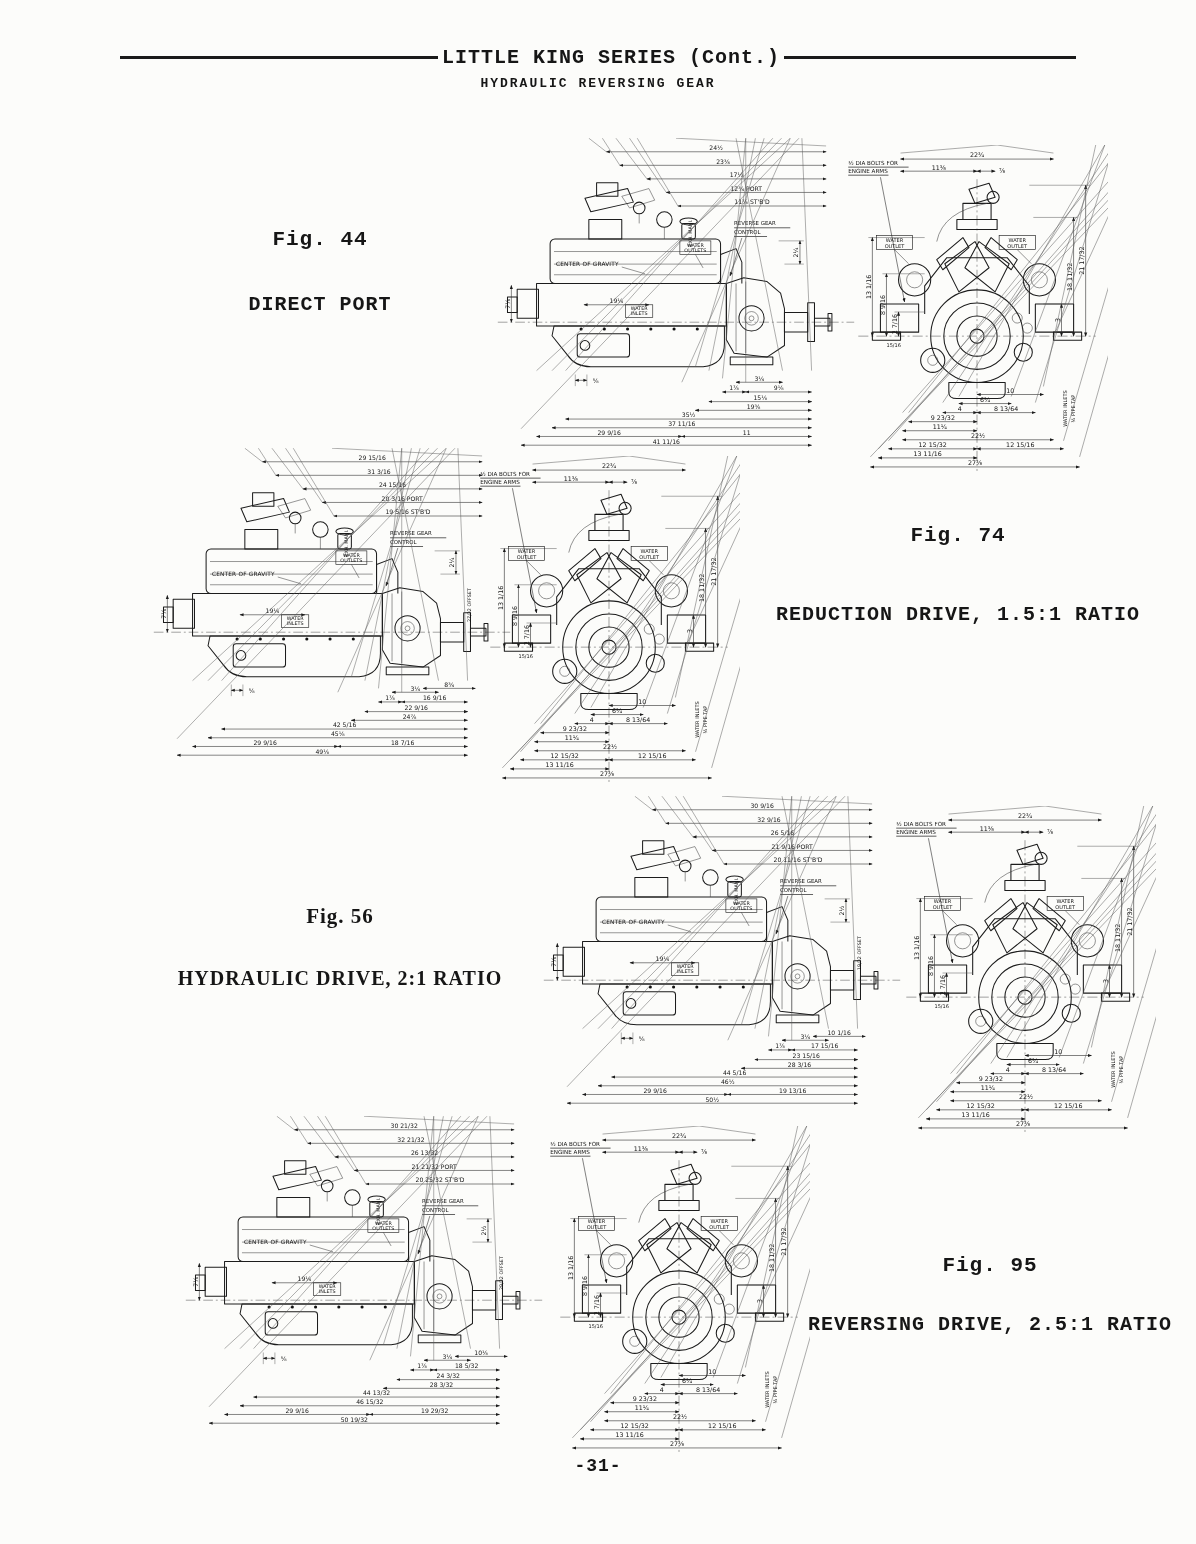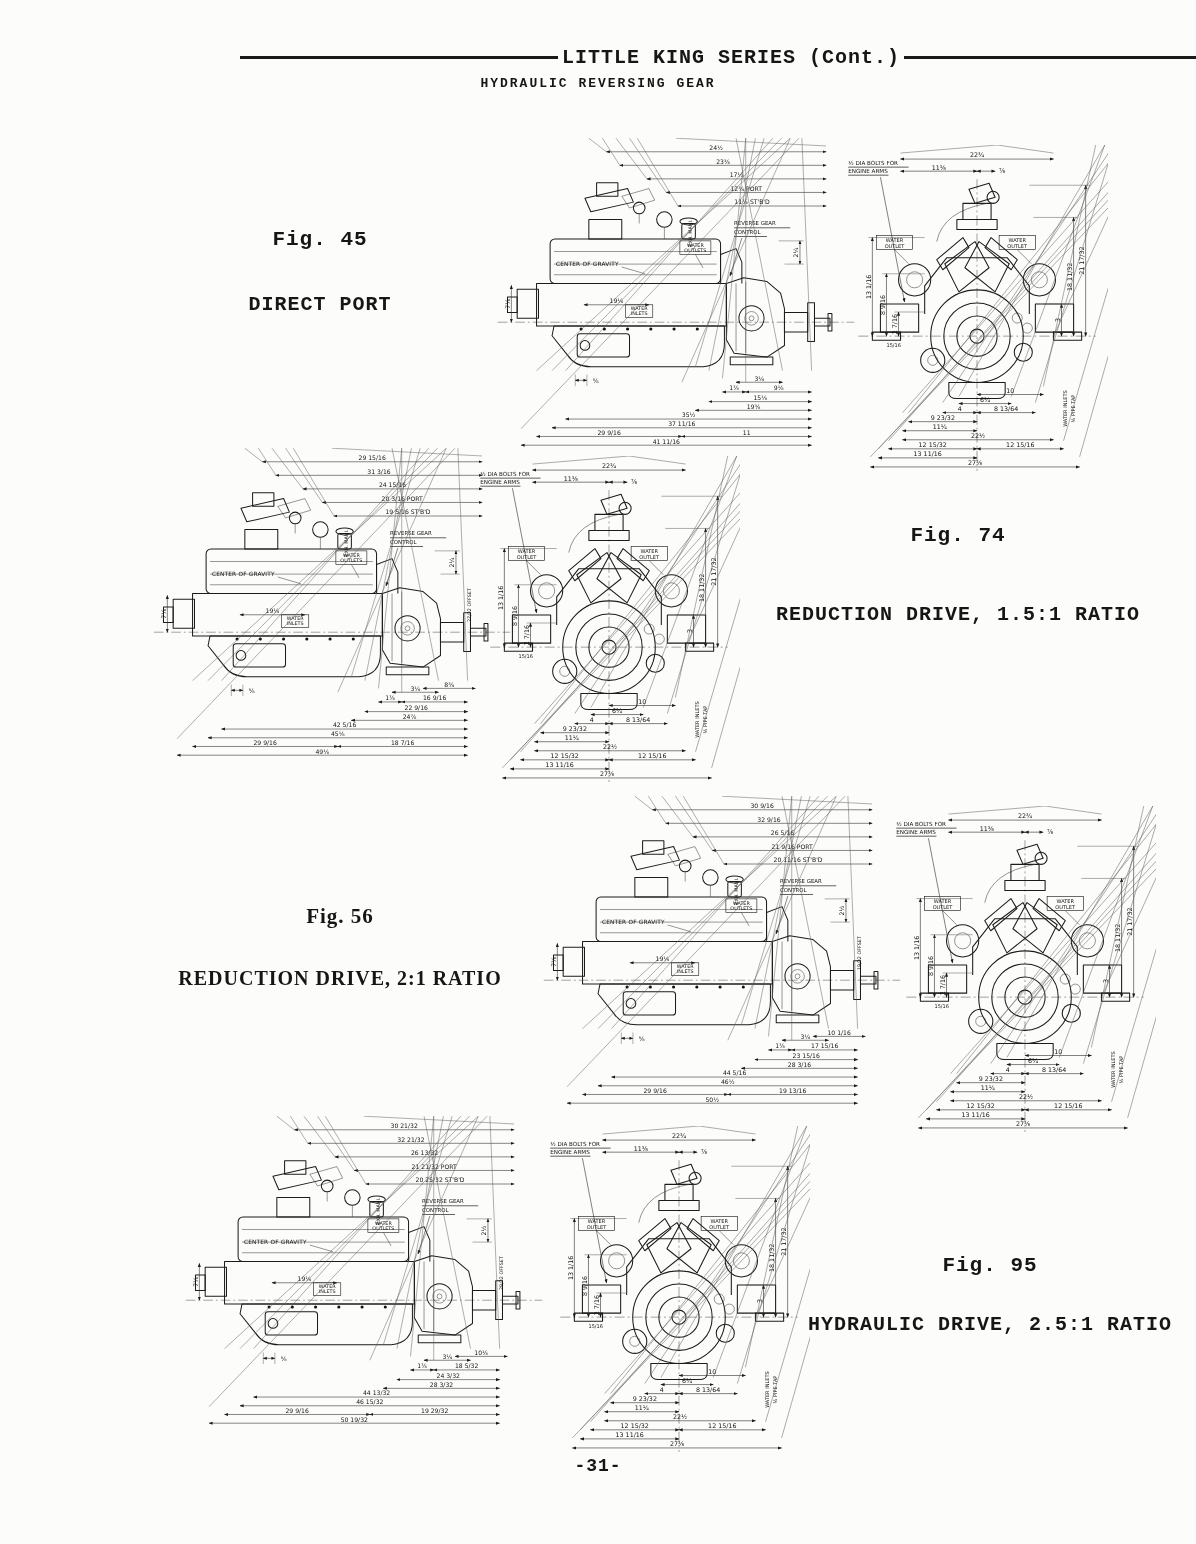--- a/index.html
+++ b/index.html
@@ -1,19 +1,19 @@
 <!DOCTYPE html>
 <html><head>
 <meta charset="utf-8">
 <style>
   html,body{margin:0;padding:0;background:#e8e8e6;}
   .page{position:relative;width:1196px;height:1544px;background:#fcfcfa;margin:0 auto;
         font-family:"Liberation Mono",monospace;color:#161616;overflow:hidden;}
   .hdr{position:absolute;left:0;top:46px;width:100%;}
-  .hdr-row{display:flex;align-items:center;justify-content:flex-end;}
+  .hdr-row{display:flex;align-items:center;justify-content:center;}
   .hline{height:3px;background:#1a1a1a;}
   .hline.l{width:318px;margin-right:2px;}
   .hline.r{width:292px;margin-left:2px;}
   .title{font-size:20px;font-weight:bold;letter-spacing:1px;white-space:nowrap;padding:0 2px;}
   .subtitle{text-align:center;font-size:13px;font-weight:bold;letter-spacing:2px;margin-top:7px;}
   .cap{position:absolute;text-align:center;font-weight:bold;letter-spacing:1px;}
   .cap .fig{font-size:21px;display:block;}
   .cap .nm{font-size:20px;display:block;white-space:nowrap;}
   .dwg{position:absolute;}
   svg text{font-family:"DejaVu Sans",sans-serif;fill:#141414;}
@@ -39,21 +39,21 @@
   <div class="hdr">
     <div class="hdr-row">
       <div class="hline l"></div>
       <span class="title">LITTLE KING SERIES (Cont.)</span>
       <div class="hline r"></div>
     </div>
     <div class="subtitle">HYDRAULIC REVERSING GEAR</div>
   </div>
 
   <div class="cap" style="left:200px;top:228px;width:240px;">
-    <span class="fig">Fig. 45</span>
+    <span class="fig">Fig. 44</span>
     <span class="nm" style="margin-top:42px;">DIRECT PORT</span>
   </div>
   <div class="dwg" style="left:492px;top:138px;">
     <svg id="side0" width="368" height="320" viewBox="0 0 380 330">
         <defs>
           <marker id="m0" viewBox="0 0 8 8" refX="7" refY="4" markerWidth="7" markerHeight="7" orient="auto-start-reverse">
             <path d="M0 1 L8 4 L0 7 Z" fill="#1b1b1b"></path>
           </marker>
         </defs>
         <line class="cl" x1="6" y1="190" x2="374" y2="190"></line>
@@ -529,21 +529,21 @@
         <line class="ext" x1="232" y1="310" x2="320" y2="undefined"></line>
       </svg>
   </div>
   <div class="cap" style="left:758px;top:524px;width:400px;">
     <span class="fig">Fig. 74</span>
     <span class="nm" style="margin-top:56px;">REDUCTION DRIVE, 1.5:1 RATIO</span>
   </div>
 
   <div class="cap" style="left:130px;top:904px;width:420px;font-family:Liberation Serif, serif;">
     <span class="fig">Fig. 56</span>
-    <span class="nm" style="margin-top:38px;">REDUCTION DRIVE, 2:1 RATIO</span>
+    <span class="nm" style="margin-top:38px;">HYDRAULIC DRIVE, 2:1 RATIO</span>
   </div>
   <div class="dwg" style="left:538px;top:796px;">
     <svg id="side2" width="368" height="320" viewBox="0 0 380 330">
         <defs>
           <marker id="m4" viewBox="0 0 8 8" refX="7" refY="4" markerWidth="7" markerHeight="7" orient="auto-start-reverse">
             <path d="M0 1 L8 4 L0 7 Z" fill="#1b1b1b"></path>
           </marker>
         </defs>
         <line class="cl" x1="6" y1="190" x2="374" y2="190"></line>
         <line class="ext" x1="345" y1="8" x2="190" y2="undefined"></line>
@@ -1016,17 +1016,17 @@
         <line class="ext" x1="206" y1="190" x2="293" y2="undefined"></line>
         <line class="ext" x1="42" y1="294" x2="302" y2="undefined"></line>
         <line class="ext" x1="216" y1="294" x2="302" y2="undefined"></line>
         <line class="ext" x1="32" y1="302" x2="311" y2="undefined"></line>
         <line class="ext" x1="24" y1="310" x2="320" y2="undefined"></line>
         <line class="ext" x1="232" y1="310" x2="320" y2="undefined"></line>
       </svg>
   </div>
   <div class="cap" style="left:788px;top:1254px;width:404px;">
     <span class="fig">Fig. 95</span>
-    <span class="nm" style="margin-top:36px;">HYDRAULIC DRIVE, 2.5:1 RATIO</span>
+    <span class="nm" style="margin-top:36px;">REVERSING DRIVE, 2.5:1 RATIO</span>
   </div>
 
   <div class="pgnum">-31-</div>
 </div>
 
 </body></html>

